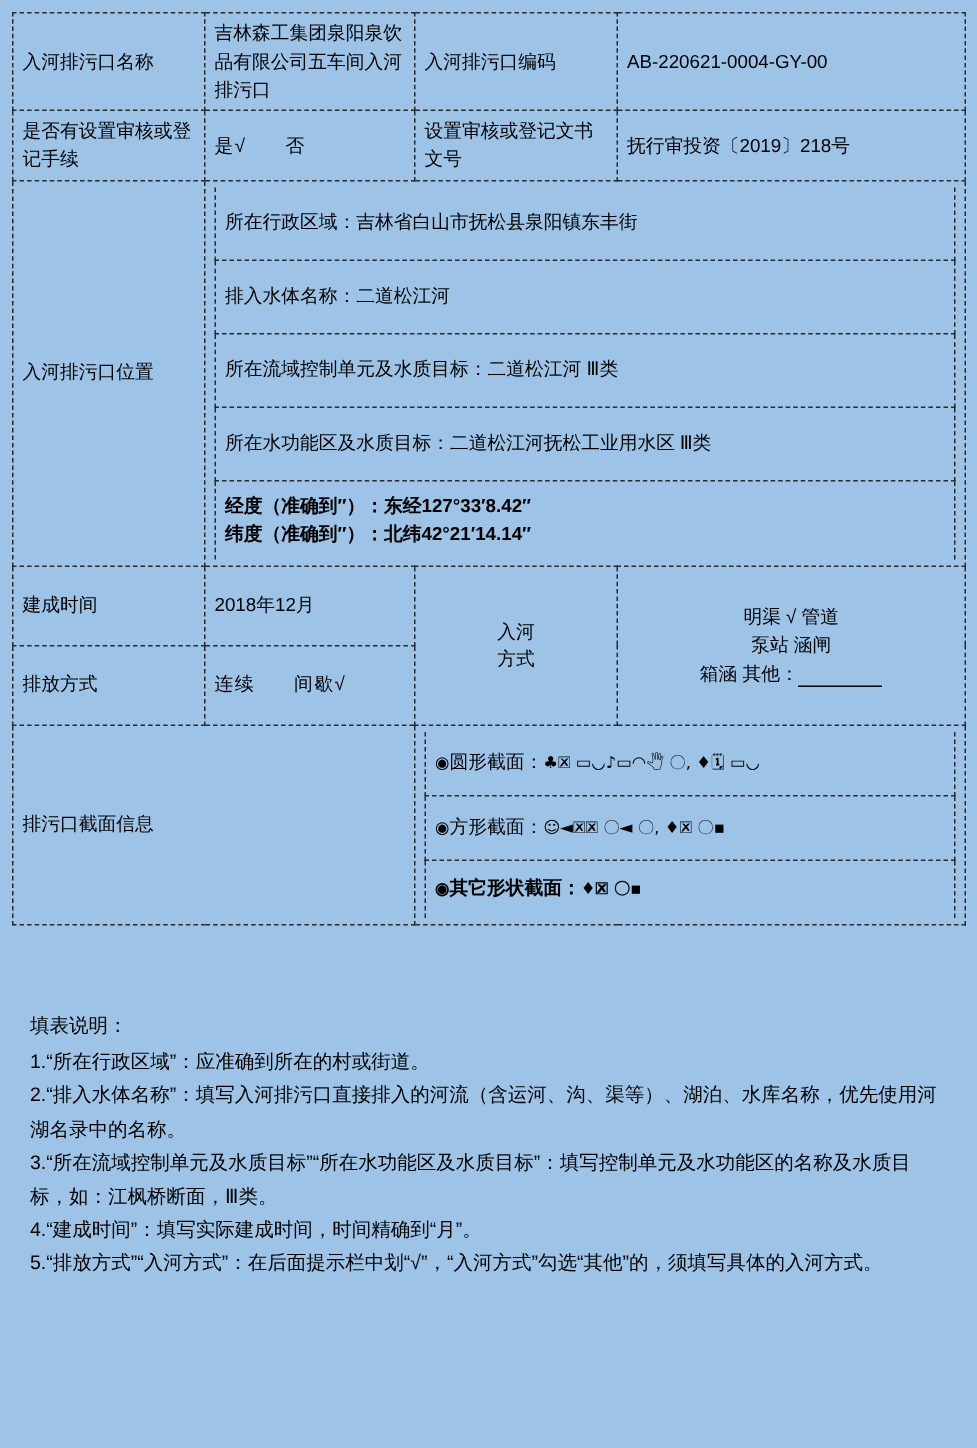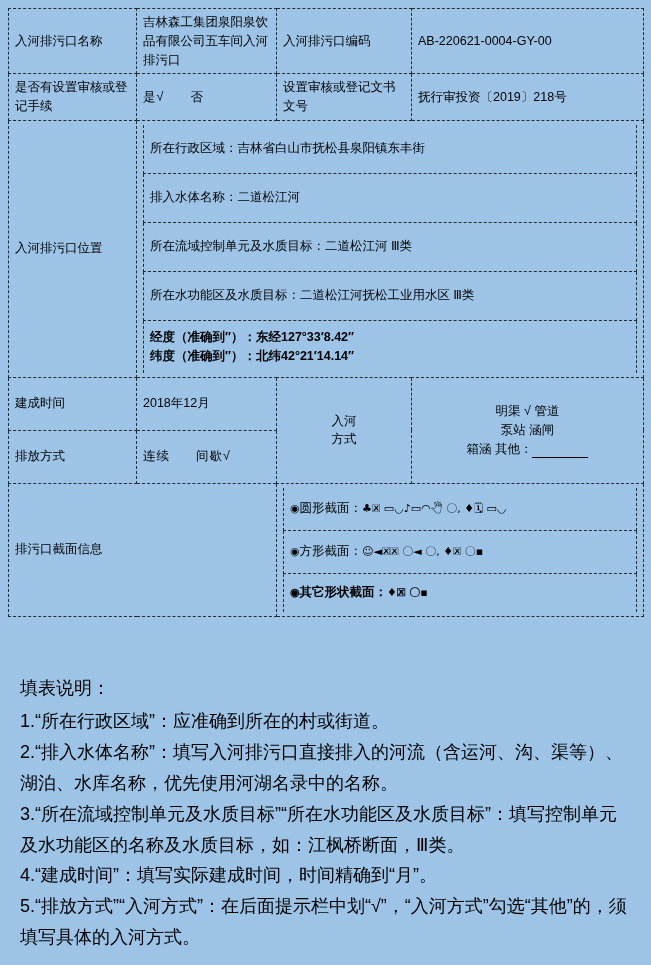--- a/index.html
+++ b/index.html
@@ -86,21 +86,21 @@
   }
   .shape-row .bullet { font-size: 11px; }
   .glyph {
     font-family: "DejaVu Sans", sans-serif;
     font-size: 11px;
   }
 
   .notes {
     margin-top: 56px;
     padding: 0 12px;
-    font-size: 18px;
+    font-size: 13px;
     line-height: 1.72;
   }
   .notes .note-title { margin-bottom: 2px; }
   .notes p { margin: 0; }
 </style>
 </head>
 <body>
 
 <div class="page">
 

